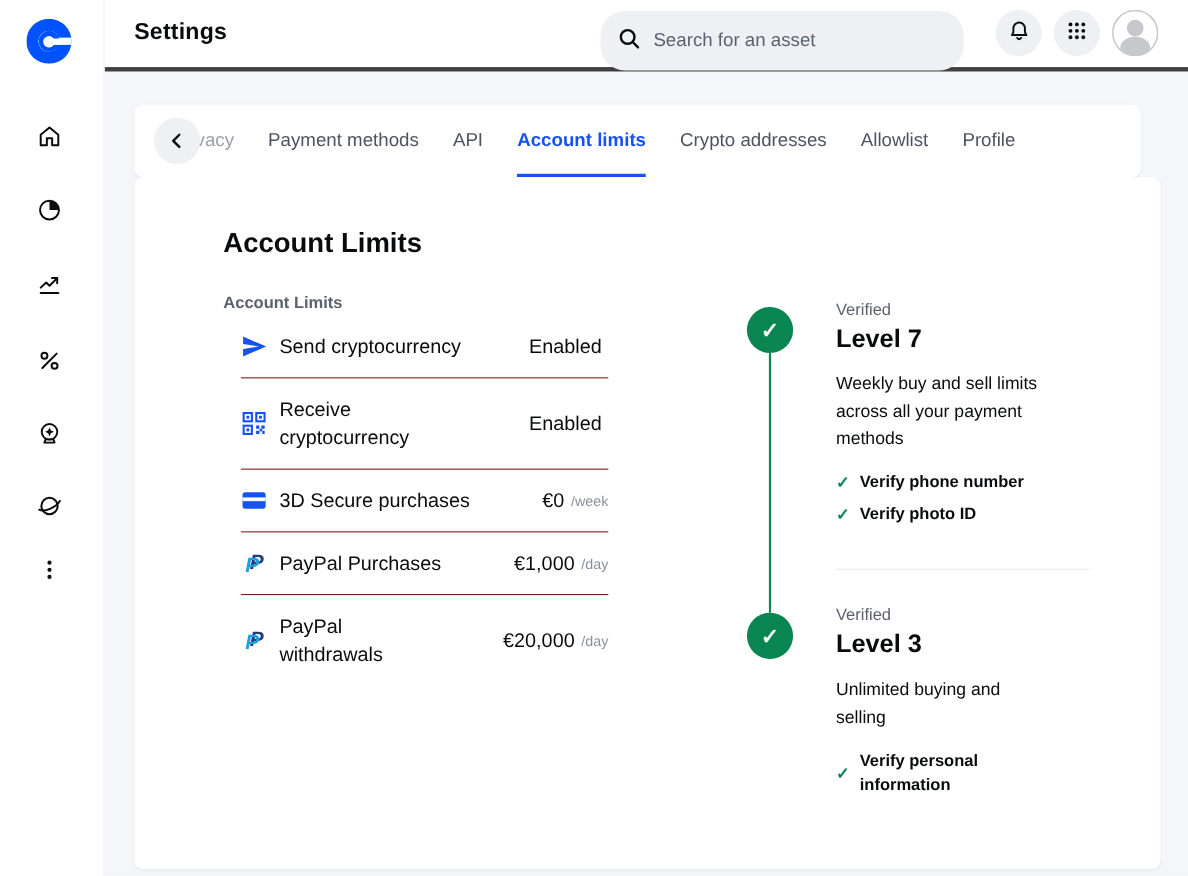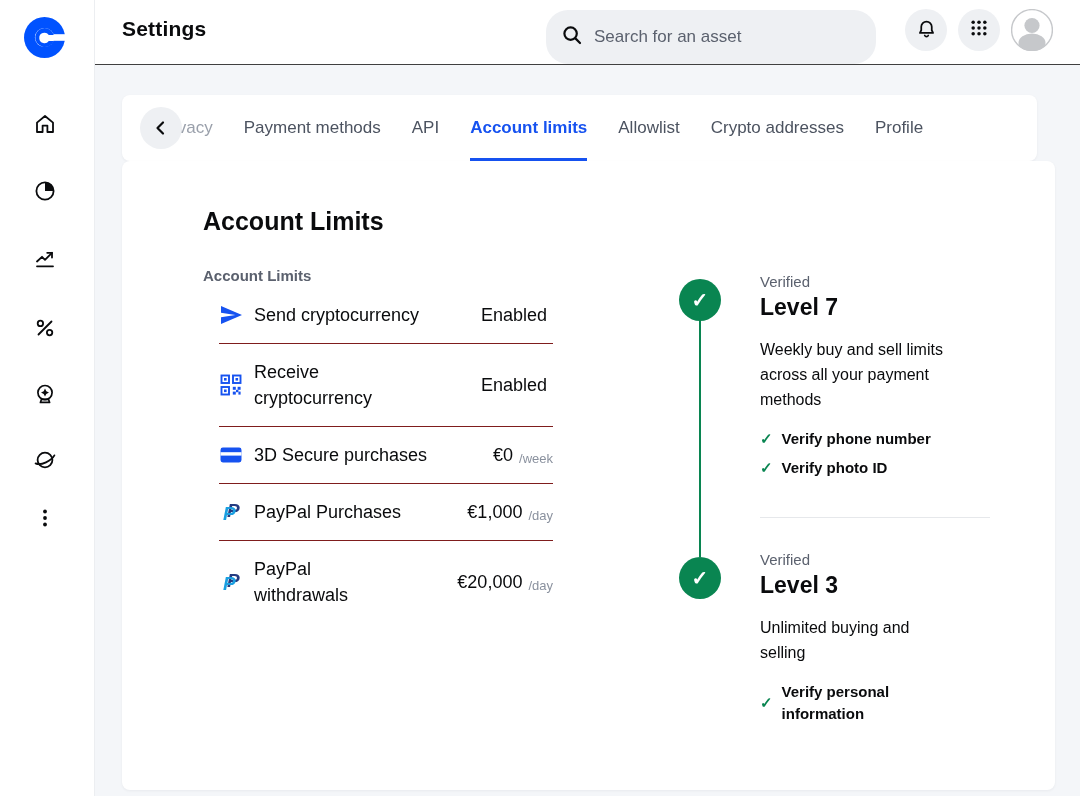--- a/index.html
+++ b/index.html
@@ -8,21 +8,21 @@
 
   
   .sidebar { position:absolute; left:0; top:0; width:95px; height:796px;
     background:#fff; border-right:1px solid #ECEEF1; z-index:5; }
   .logo { position:absolute; left:24px; top:17px; width:41px; height:41px; }
   .side-icon { position:absolute; left:33px; width:24px; height:24px; cursor:pointer; }
   .side-icon svg { display:block; }
 
   
   .header { position:absolute; left:95px; top:0; width:985px; height:65px;
-    background:#fff; border-bottom:1px solid #404040; z-index:4; }
+    background:#fff; border-bottom:4px solid #404040; z-index:4; }
   .page-title { position:absolute; left:27px; top:17px; font-size:21px;
     font-weight:700; letter-spacing:.2px; color:#0A0B0D; }
   .search-pill { position:absolute; left:451px; top:10px; width:330px; height:54px;
     background:#EEF0F3; border-radius:22px; display:flex; align-items:center; padding:0 16px; }
   .search-pill input { border:none; outline:none; background:transparent; flex:1;
     font-size:17px; color:#0A0B0D; margin-left:12px; font-family:"Liberation Sans",sans-serif; }
   .search-pill input::placeholder { color:#5B616E; }
   .hdr-circle { position:absolute; top:9px; width:42px; height:42px; border-radius:50%;
     background:#EEF0F3; display:flex; align-items:center; justify-content:center; cursor:pointer; }
   .bell-c { left:810px; } .grid-c { left:863px; }
@@ -51,21 +51,21 @@
     background:#fff; border-radius:8px; box-shadow:0 1px 3px rgba(17,24,38,.05); }
   .card h1 { position:absolute; left:81px; top:46px; font-size:25px; font-weight:700; }
   .section-label { position:absolute; left:81px; top:106px; font-size:15px;
     font-weight:700; color:#5B616E; }
 
   .rows { position:absolute; left:81px; top:126px; width:334px;margin-left:16px; }
   .limit-row { display:flex; align-items:center; gap:11px; padding:15px 0; }
   .limit-row + .limit-row { border-top:1px solid #7f1d1d; }
   .row-icon { width:24px; height:24px; flex:0 0 24px; }
   .row-label { flex:1; font-size:18px; line-height:26px; color:#0A0B0D; white-space:pre-line; }
-  .row-value { display:flex; align-items:flex-end; gap:6px; white-space:nowrap; }
+  .row-value { display:flex; align-items:center; gap:6px; white-space:nowrap; }
   .val { font-size:18px; color:#0A0B0D; }
   .unit { font-size:13px; color:#8A919E; }
 
   
   .lvl-circle { position:absolute; width:42px; height:42px; border-radius:50%;
     background:#098551; color:#fff; display:flex; align-items:center; justify-content:center;
     font-size:20px; font-weight:700; }
   .c1 { left:557px; top:118px; } .c2 { left:557px; top:396px; }
   .lvl-line { position:absolute; left:577px; top:160px; width:2px; height:236px; background:#098551; }
   .lvl-sep { position:absolute; left:638px; top:356px; width:230px; height:1px; background:#E6E8EB; }
@@ -196,22 +196,22 @@
     <div class="back-btn">
       <svg width="16" height="16" viewBox="0 0 16 16" fill="none" stroke="#0A0B0D" stroke-width="2.2" stroke-linecap="round" stroke-linejoin="round">
         <polyline points="10,2.5 4.5,8 10,13.5"></polyline>
       </svg>
     </div>
     <div class="tabs">
       <div class="tab dimmed">Privacy</div>
       <div class="tab">Payment methods</div>
       <div class="tab">API</div>
       <div class="tab active">Account limits</div>
+      <div class="tab">Crypto addresses</div>
       <div class="tab">Allowlist</div>
-      <div class="tab">Crypto addresses</div>
       <div class="tab">Profile</div>
     </div>
   </div>
 
   <div class="card">
     <h1>Account Limits</h1>
     <div class="section-label">Account Limits</div>
 
     <div class="rows">
 

